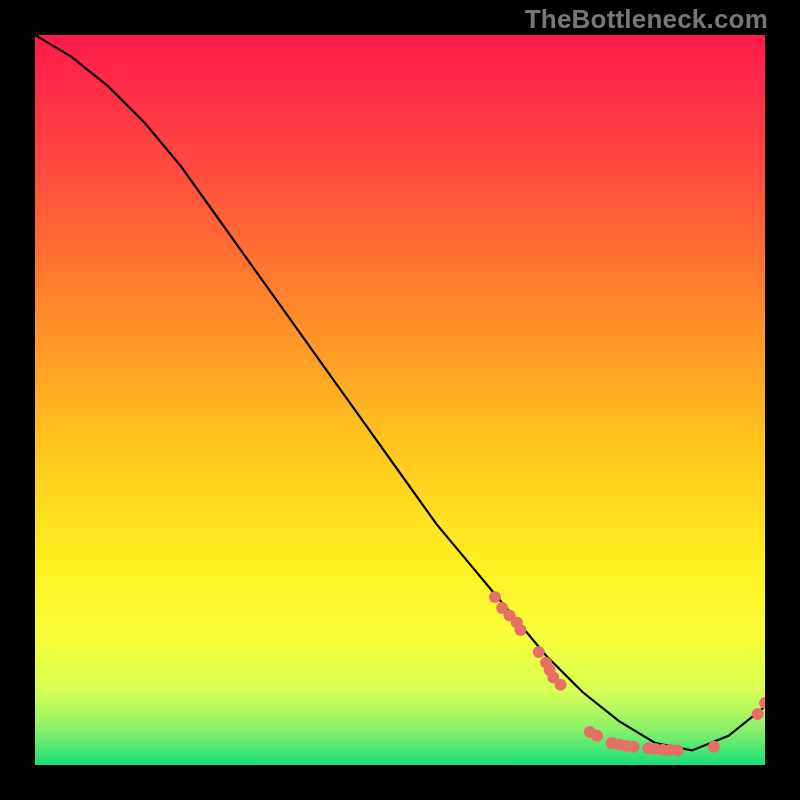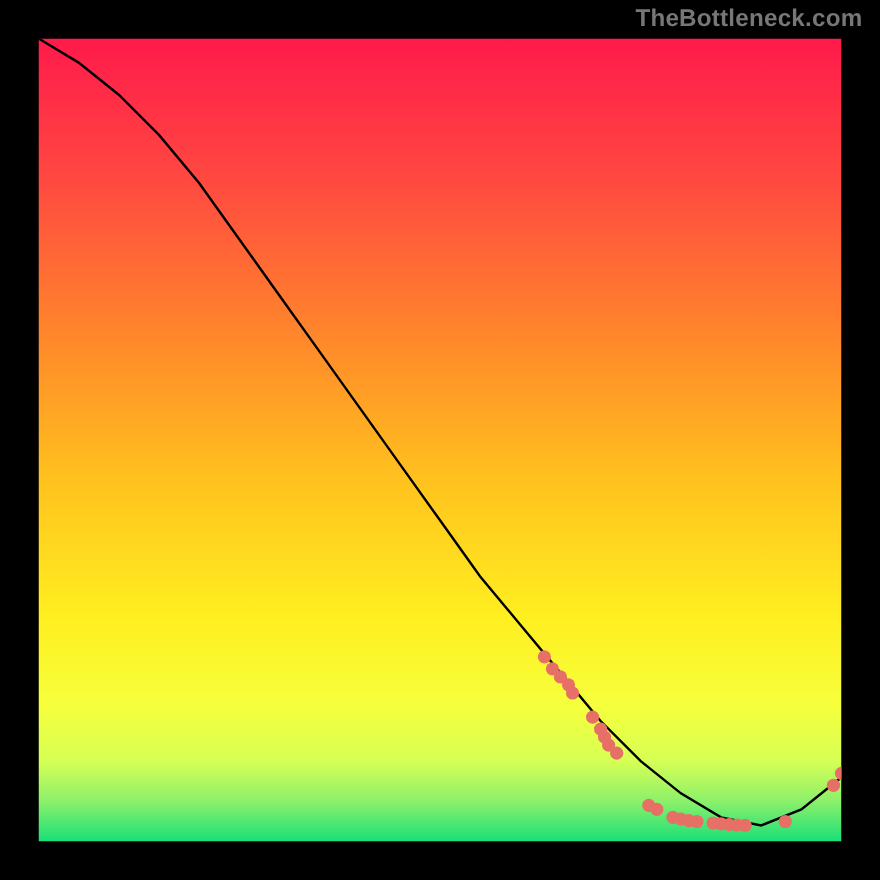--- a/index.html
+++ b/index.html
@@ -12,23 +12,23 @@
     overflow: hidden;
   }
   .frame {
     position: relative;
     width: 800px;
     height: 800px;
   }
   .watermark {
     position: absolute;
     top: 4px;
-    right: 16px;
+    right: 32px;
     color: #777;
-    font-size: 22px;
+    font-size: 26px;
     font-weight: 600;
     letter-spacing: 0.2px;
     text-align: right;
     user-select: none;
   }
   .plot {
     position: absolute;
     left: 35px;
     top: 35px;
     width: 730px;

